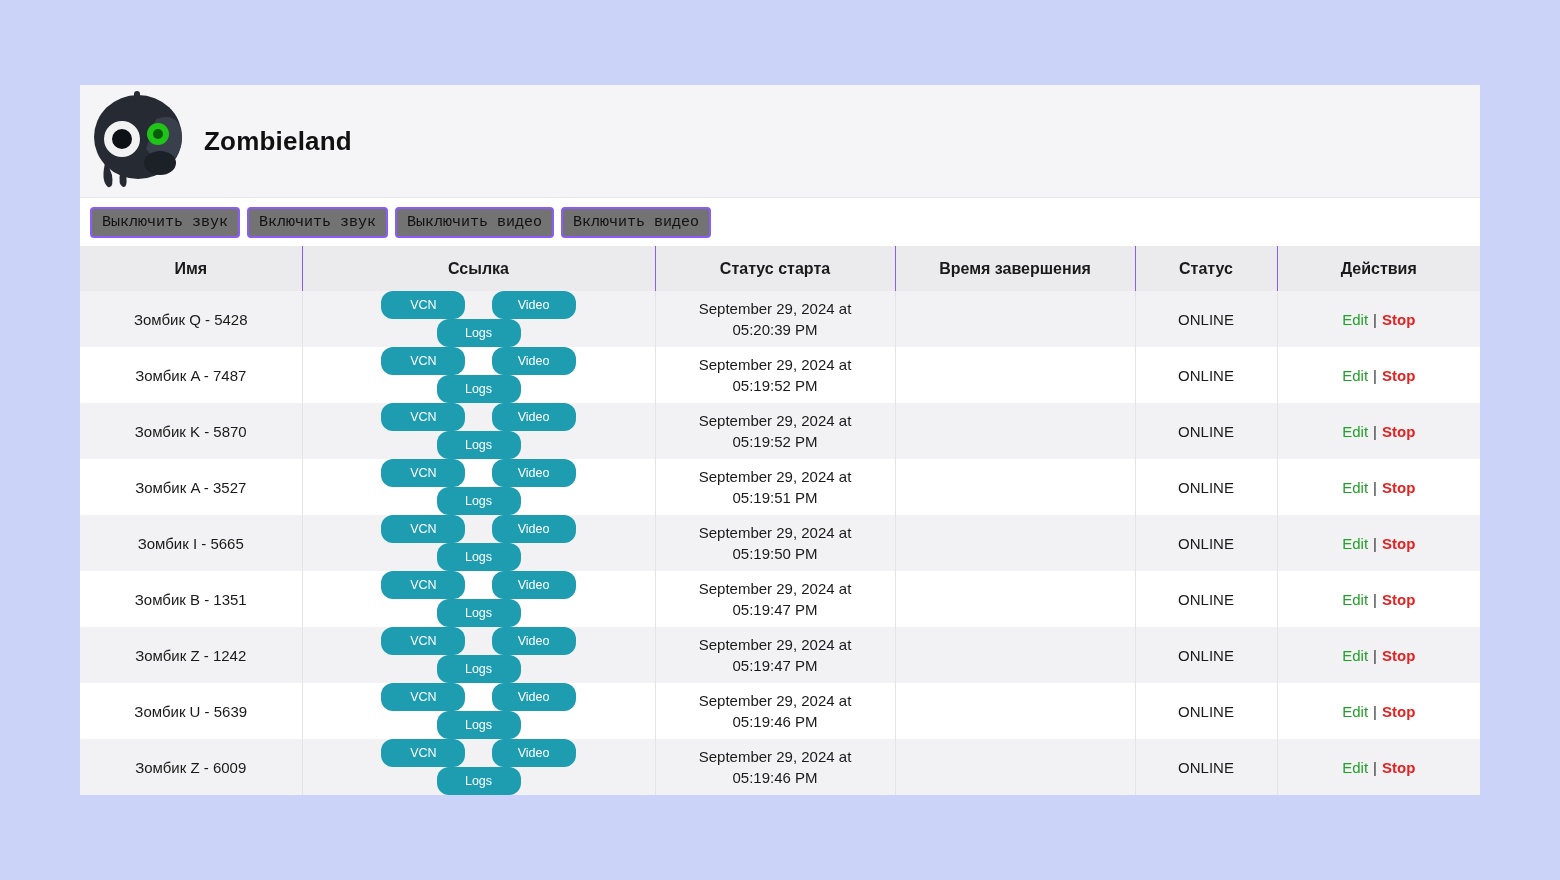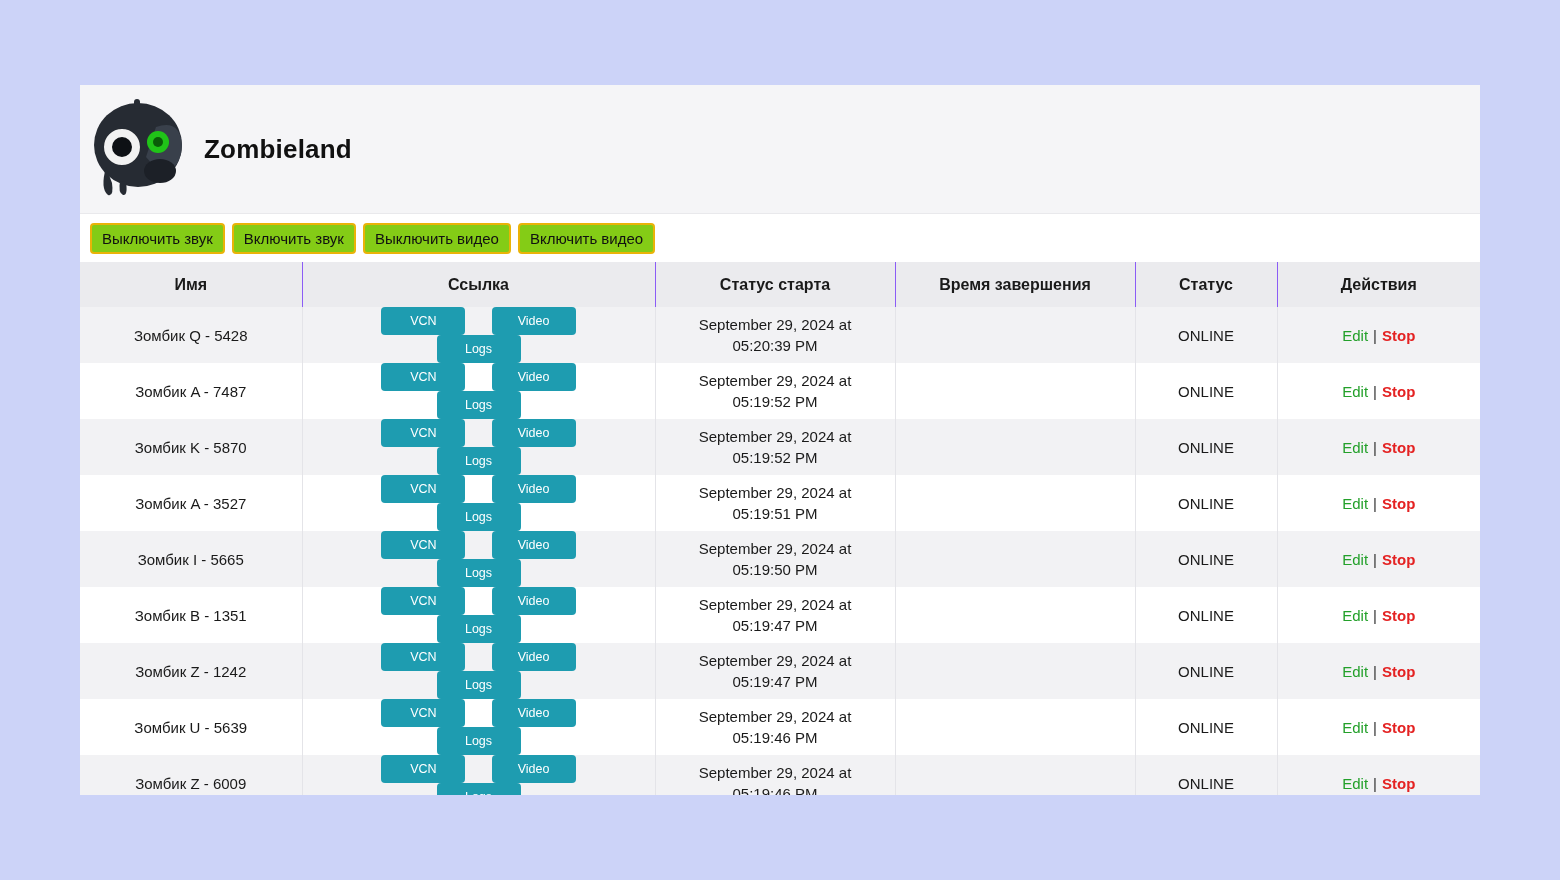--- a/index.html
+++ b/index.html
@@ -9,40 +9,40 @@
     background: #ccd3f8;
     font-family: "Liberation Sans", sans-serif;
     position: relative;
   }
   .card {
     position: absolute; left: 80px; top: 85px;
     width: 1400px; height: 710px;
     background: #ffffff; overflow: hidden;
   }
   .card-header {
-    height: 129px; background: #f5f5f7;
+    height: 113px; background: #f5f5f7;
     display: flex; align-items: center;
     padding-left: 6px;
     border-bottom: 1px solid #e9e9ec;
   }
   .logo { width: 104px; height: 104px; flex: 0 0 auto; }
   .app-title {
     font-size: 26px; font-weight: bold; color: #111;
     margin-left: 14px; letter-spacing: 0.2px;
   }
   .toolbar {
     padding: 9px 0 8px 10px;
     display: flex; gap: 7px; align-items: center;
     background: #ffffff;
   }
   .toolbar button {
-    font-family: Liberation Sans, sans-serif;
+    font-family: Liberation Mono, monospace;
     font-size: 15px; color: #111;
-    background: #84cc16;
-    border: 2px solid #eab308; border-radius: 4px;
+    background: #737373;
+    border: 2px solid #8b5cf6; border-radius: 4px;
     padding: 4px 10px; line-height: 19px;
     cursor: pointer;
   }
   table {
     width: 100%; border-collapse: collapse; table-layout: fixed;
     font-size: 15px; color: #1a1a1a;
   }
   thead th {
     background: #ebebee; font-weight: bold; font-size: 16px;
     height: 45px; text-align: center; vertical-align: middle;
@@ -57,21 +57,21 @@
   tbody td:first-child { border-left: none; }
   tbody tr:nth-child(odd)  { background: #f2f2f4; }
   tbody tr:nth-child(even) { background: #ffffff; }
   .time-cell { line-height: 21px; }
   .link-btn {
     display: inline-block; width: 84px; padding: 7px 0;
     margin: 0 11px;
     background: #1e9cb0; color: #ffffff;
     font-family: "Liberation Sans", sans-serif;
     font-size: 12.5px; text-align: center;
-    border: none; border-radius: 4px; cursor: pointer;
+    border: none; border-radius: 12px; cursor: pointer;
   }
   .action-edit { color: #23a02a; font-weight: normal; cursor: pointer; }
   .action-sep  { color: #333; margin: 0 5px; }
   .action-stop { color: #e42222; font-weight: bold; cursor: pointer; }
 </style>
 </head>
 <body>
 
 <div class="card">
 

